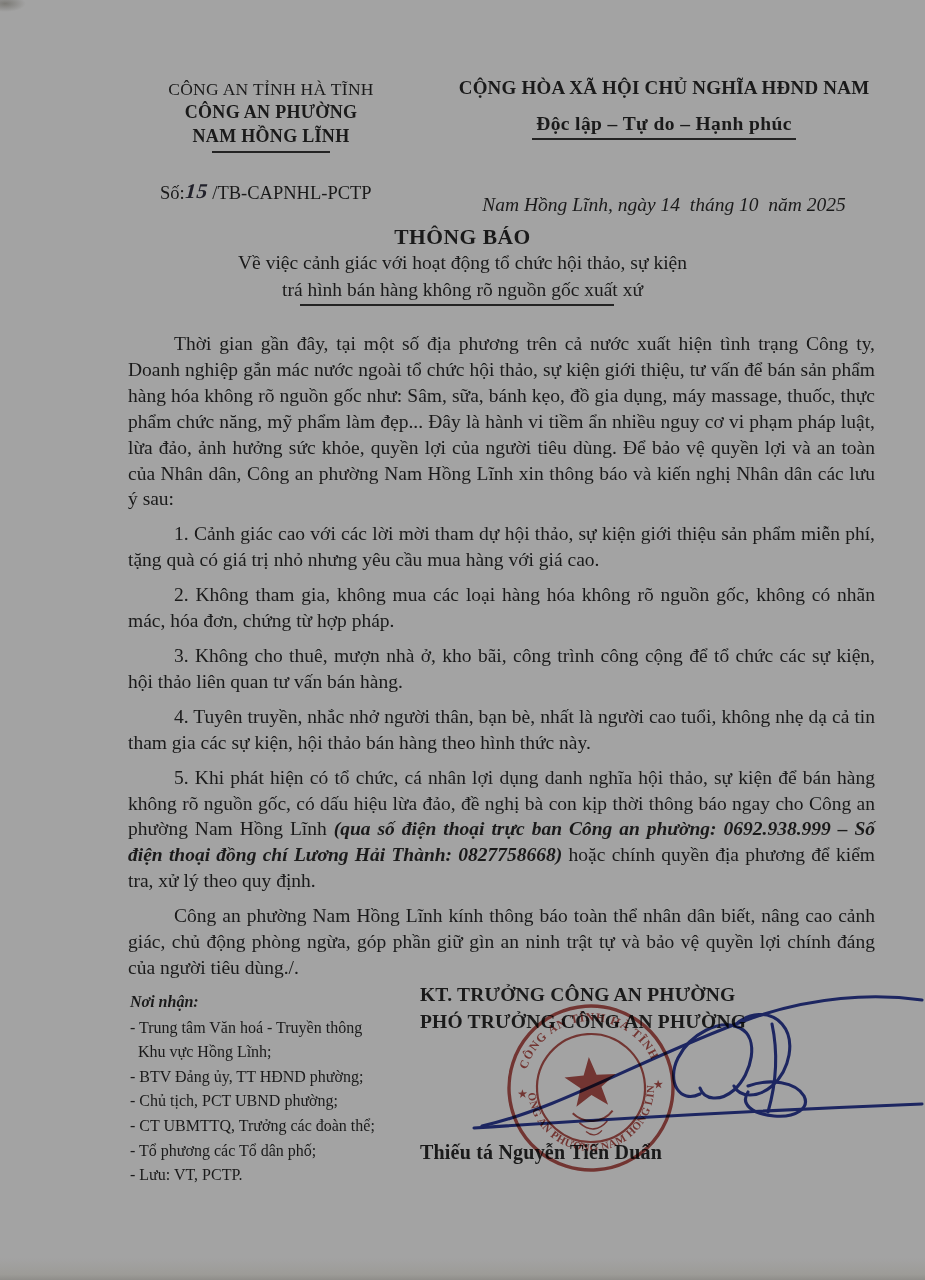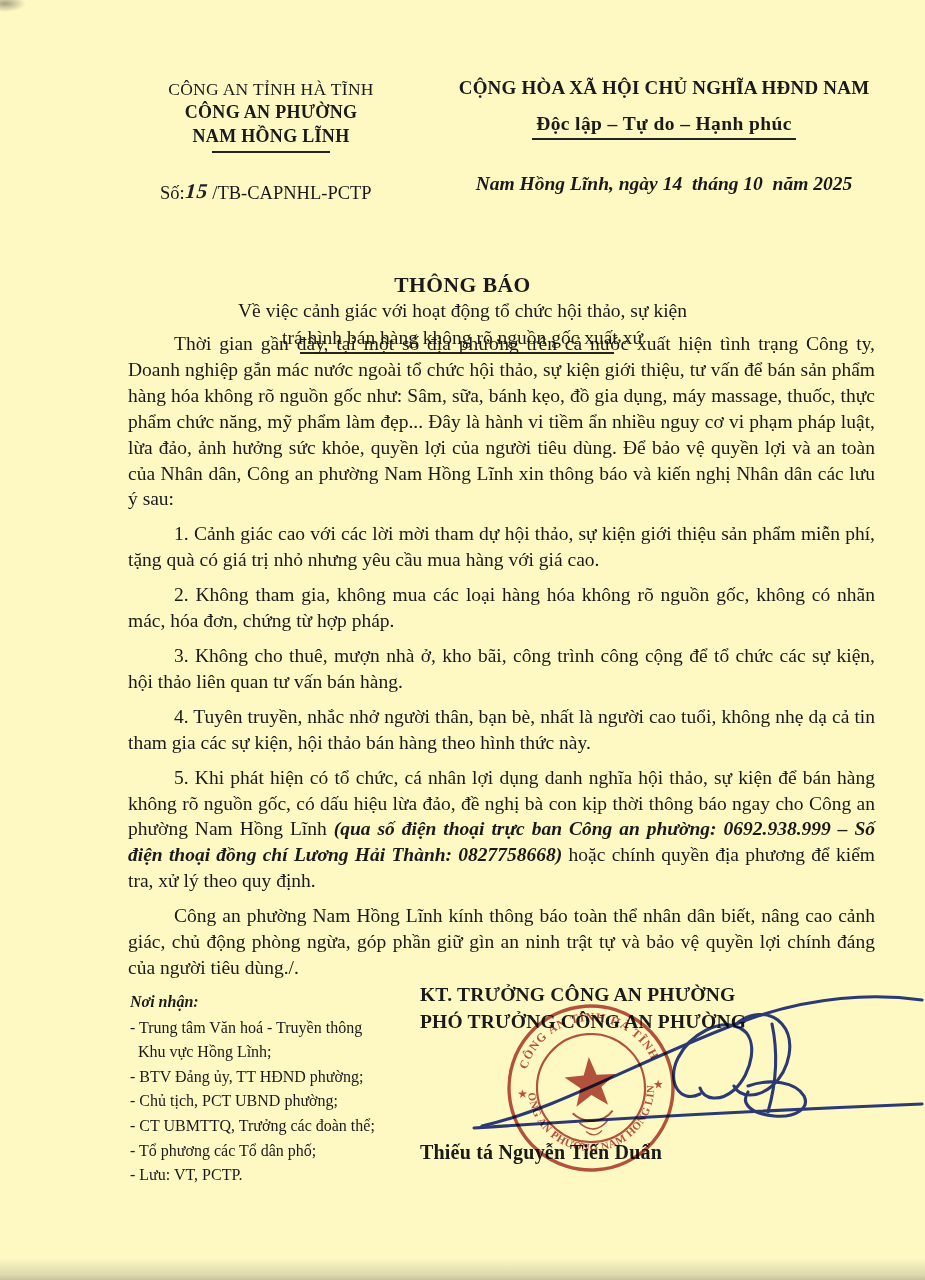--- a/index.html
+++ b/index.html
@@ -5,21 +5,21 @@
   html,body{margin:0;padding:0;}
   body{
     background:#e8e8e6;
     font-family:"Liberation Serif","DejaVu Serif",serif;
     -webkit-font-smoothing:antialiased;
   }
   .page{
     position:relative;
     width:925px;height:1280px;
     margin:0 auto;
-    background:#fef9c3;
+    background:#a3a3a3;
     color:#1a1a1a;
     overflow:hidden;
   }
   
   .smudge-topleft{
     position:absolute;left:0;top:0;width:26px;height:12px;
     background:radial-gradient(ellipse at 20% 30%, rgba(90,88,80,.55), rgba(90,88,80,0) 70%);
   }
   .bottom-shade{
     position:absolute;left:0;bottom:0;width:925px;height:22px;
@@ -52,25 +52,25 @@
     position:absolute;left:428px;top:76px;width:472px;
     text-align:center;line-height:1.3;
   }
   .hdr-right .l1{font-size:19px;font-weight:700;letter-spacing:.2px;}
   .hdr-right .l2{
     display:inline-block;font-size:19.5px;font-weight:700;
     border-bottom:2.5px solid #232323;padding:0 4px 2px;margin-top:10px;
     letter-spacing:.4px;
   }
   .dateline{
-    margin-top:31px;font-style:italic;font-size:19.5px;white-space:pre;font-weight:bold;
-  }
-
-  
-  .title-block{position:absolute;left:0;top:225px;width:925px;text-align:center;margin-top:48px;}
+    margin-top:52px;font-style:italic;font-size:19.5px;white-space:pre;
+  }
+
+  
+  .title-block{position:absolute;left:0;top:225px;width:925px;text-align:center;}
   .title-main{font-size:21.5px;font-weight:700;letter-spacing:.5px;}
   .title-sub{font-size:19.5px;font-weight:400;line-height:1.36;}
   .title-uline{width:314px;border-bottom:2.5px solid #232323;margin:1px auto 0;transform:translateX(-6px);}
 
   
   .body-block{
     position:absolute;left:128px;top:331px;width:747px;
     font-size:19.5px;line-height:25.9px;text-align:justify;
     hyphens:none;
   }

